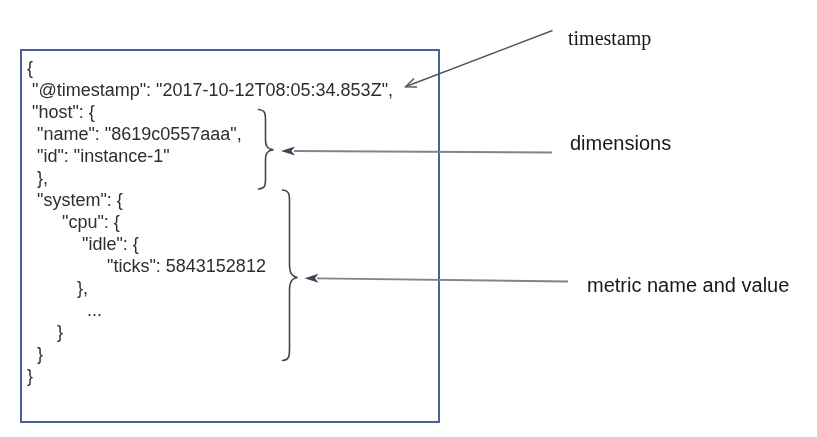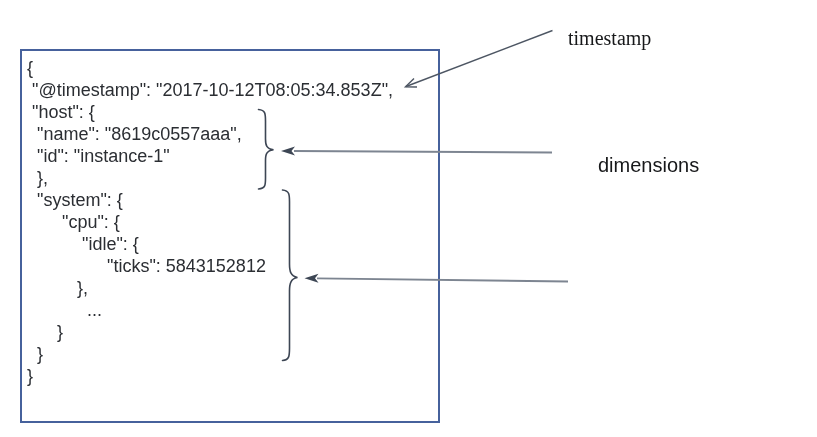--- a/index.html
+++ b/index.html
@@ -45,21 +45,21 @@
     pointer-events: none;
   }
   .label {
     position: absolute;
     font-size: 20px;
     line-height: 23px;
     color: #17181a;
     white-space: nowrap;
   }
   .label-timestamp { left: 568px; top: 27px; font-family: Liberation Serif, serif; }
-  .label-dimensions { left: 570px; top: 154px; margin-left: 28px; }
+  .label-dimensions { left: 570px; top: 132px; }
   .label-metric { left: 587px; top: 274px; }
 </style>
 </head>
 <body>
 
 <div class="canvas">
 
   <div class="doc-box">
     <pre class="code">{
  "@timestamp": "2017-10-12T08:05:34.853Z",
@@ -97,14 +97,15 @@
     <g>
       <line x1="568" y1="281.5" x2="317" y2="278.3" stroke="#7d8591" stroke-width="1.8"></line>
       <polygon points="304.5,278.2 318.5,273.7 315,278.2 318.5,282.7" fill="#3d4654"></polygon>
     </g>
   </svg>
 
   <div class="label label-timestamp">timestamp</div>
 
   <div class="label label-dimensions">dimensions</div>
 
+  <div class="label label-metric">metric name and value</div>
 
 </div>
 
 </body></html>

